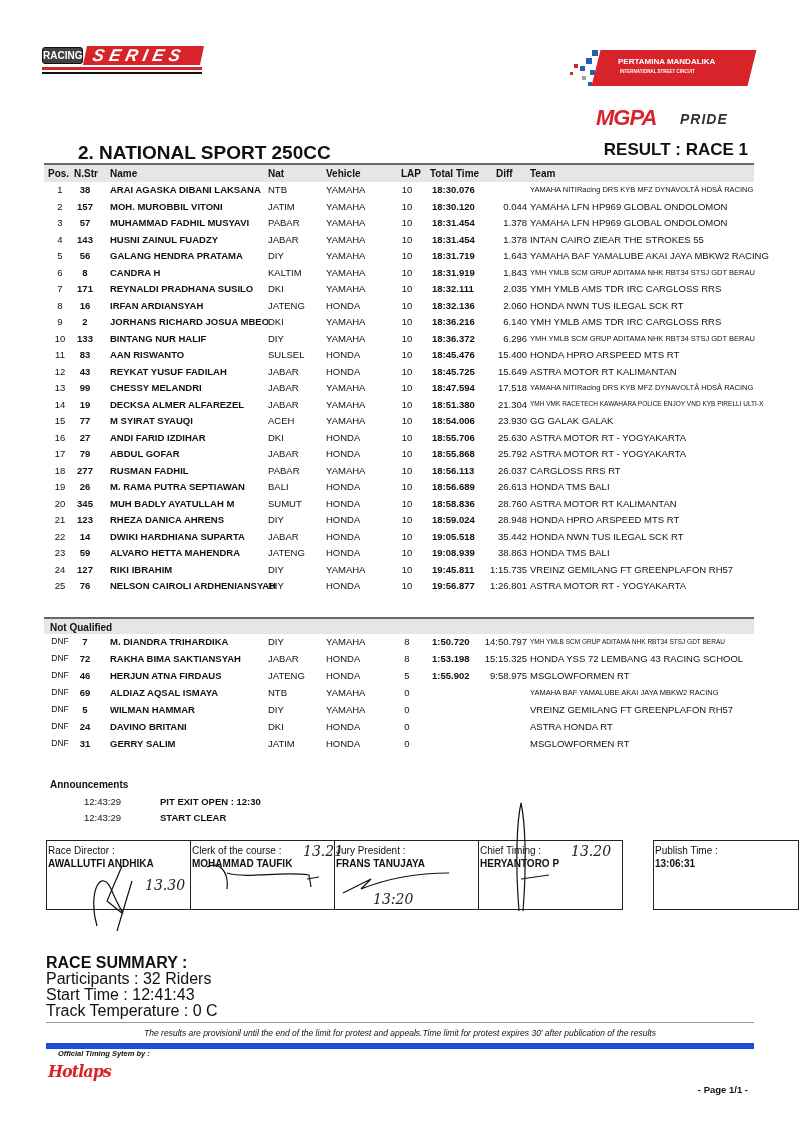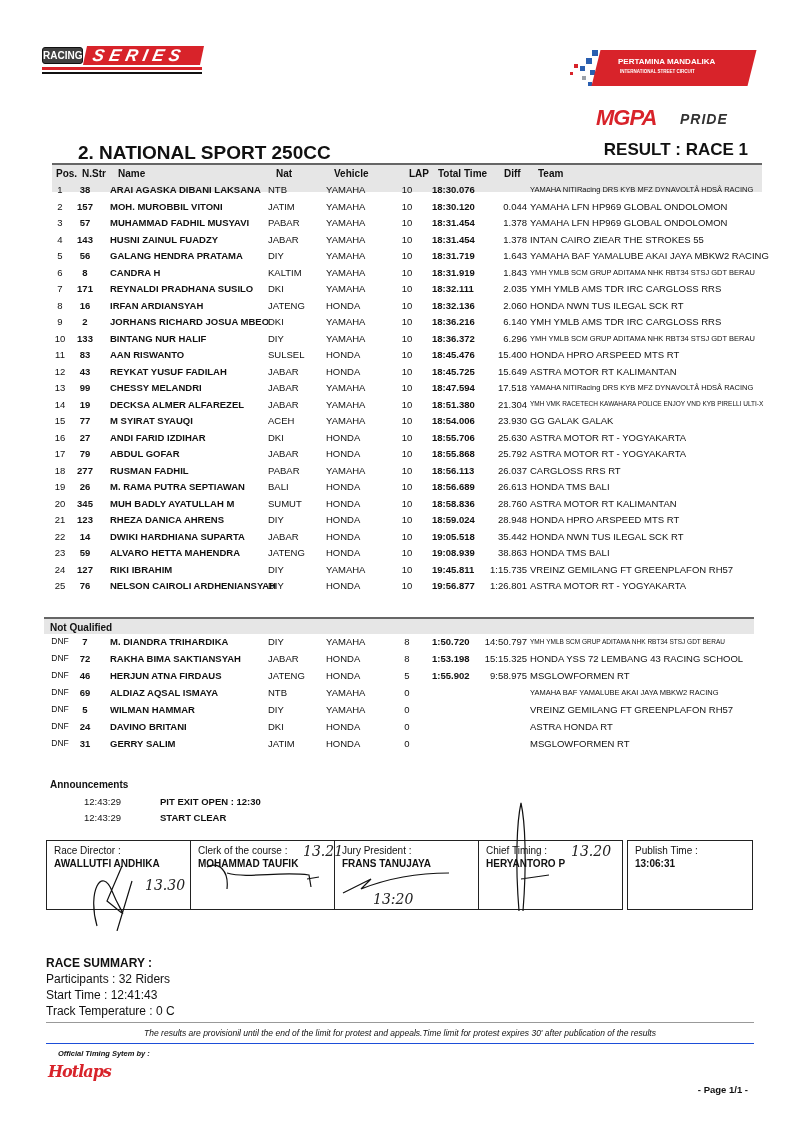--- a/index.html
+++ b/index.html
@@ -20,21 +20,21 @@
   .circuit .banner { position: absolute; left: 26px; top: 2px; width: 156px; height: 36px; background: #d8232a; transform: skewX(-14deg); }
   .circuit .t1 { position: absolute; left: 48px; top: 9px; color: #fff; font-size: 8px; font-weight: 700; }
   .circuit .t2 { position: absolute; left: 50px; top: 21px; color: #fff; font-size: 4.5px; font-weight: 700; }
   .mgpa { left: 596px; top: 105px; font-size: 22px; font-weight: 900; font-style: italic; color: #111; letter-spacing: -1px; text-align: center; }
   .mgpa .m { color: #d8232a; }
   .pride { left: 680px; top: 111px; font-size: 14px; font-weight: 900; font-style: italic; color: #333; letter-spacing: 1px; }
   
   .class-title { left: 46px; top: 142px; font-size: 19px; font-weight: 700; margin-left: 32px; }
   .result-title { right: 52px; top: 140px; font-size: 17px; font-weight: 700; }
   
-  .thead { left: 52px; top: 163px; width: 710px; height: 29px; background: #e6e6e6; border-top: 2px solid #666; font-size: 10px; font-weight: 700; }
+  .thead { left: 44px; top: 163px; width: 710px; height: 19px; background: #e6e6e6; border-top: 2px solid #666; font-size: 10px; font-weight: 700; }
   .thead span { position: absolute; top: 3px; }
   .rows { left: 44px; top: 182px; width: 710px; }
   .row { position: relative; height: 16.5px; font-size: 9.5px; }
   .row span { position: absolute; top: 2px; white-space: nowrap; }
   .c-pos { left: 6px; width: 20px; text-align: center; }
   .c-num { left: 28px; width: 26px; text-align: center; font-weight: 700; }
   .c-name { left: 66px; font-weight: 700; }
   .c-nat { left: 224px; }
   .c-veh { left: 282px; }
   .c-lap { left: 353px; width: 20px; text-align: center; }
@@ -45,28 +45,28 @@
   .tiny { font-size: 6.5px; top: 3.5px !important; }
   .nq-head { left: 44px; top: 617px; width: 710px; height: 17px; background: #e6e6e6; border-top: 2px solid #666; font-size: 10px; font-weight: 700; padding: 3px 6px; }
   .nq-rows { left: 44px; top: 634px; width: 710px; }
   .nq-rows .row { height: 17px; }
   .nq-rows .c-pos { font-size: 8.5px; }
   
   .ann-title { left: 50px; top: 779px; font-size: 10px; font-weight: 700; }
   .ann-row { left: 84px; font-size: 9.5px; }
   .ann-row .msg { position: absolute; left: 76px; font-weight: 700; white-space: nowrap; }
   
-  .sig { top: 840px; height: 70px; border: 1.5px solid #222; font-size: 10px; padding: 4px 7px; }
+  .sig { top: 840px; height: 70px; border: 1.5px solid #222; font-size: 10px; padding: 4px 1px; }
   .sig .lbl { display: block; }
   .sig .val { display: block; font-weight: 700; margin-top: 2px; }
   .sig .hand { position: absolute; font-family: "DejaVu Serif", serif; font-style: italic; font-size: 14px; color: #222; }
   
-  .summary { left: 46px; top: 955px; font-size: 12px; line-height: 16px; }
+  .summary { left: 46px; top: 955px; font-size: 16px; line-height: 16px; }
   .summary .st { font-weight: 700; }
-  .disclaimer { left: 46px; top: 1022px; width: 708px; border-top: 1px solid #999; border-bottom: 1px solid #1d4ed8; text-align: center; font-size: 8.5px; font-style: italic; padding: 5px 0; }
+  .disclaimer { left: 46px; top: 1022px; width: 708px; border-top: 1px solid #999; border-bottom: 6px solid #1d4ed8; text-align: center; font-size: 8.5px; font-style: italic; padding: 5px 0; }
   .timing-lbl { left: 58px; top: 1049px; font-size: 7.5px; font-weight: 700; font-style: italic; }
   .hotlaps { left: 48px; top: 1062px; font-family: "DejaVu Serif", serif; font-size: 16px; font-weight: 700; font-style: italic; color: #d8232a; letter-spacing: -1px; }
   .page { right: 52px; top: 1084px; font-size: 9.5px; font-weight: 700; }
 </style>
 </head>
 <body>
 
 <div class="abs logo-left">
   <div class="l3">
     <span class="racing">RACING</span>
@@ -502,21 +502,21 @@
     </svg>
 </div>
 <div class="abs sig" style="left:478px; width:145px;">
   <span class="lbl">Chief Timing :</span>
   <span class="val">HERYANTORO P</span>
   <span class="hand" style="left:92px; top:2px;">13.20</span>
   <svg class="abs" style="left:30px; top:-40px;" width="60" height="115">
       <path d="M10 110 C 6 60, 8 20, 12 2 C 16 20, 18 60, 14 110 M 12 78 L 40 74" stroke="#111" stroke-width="1.2" fill="none"></path>
     </svg>
 </div>
-<div class="abs sig" style="left:627px; width:126px;">
+<div class="abs sig" style="left:653px; width:146px;">
   <span class="lbl">Publish Time :</span>
   <span class="val">13:06:31</span>
 </div>
 
 <div class="abs summary">
   <div class="st">RACE SUMMARY :</div>
   <div>Participants : 32 Riders</div>
   <div>Start Time : 12:41:43</div>
   <div>Track Temperature : 0 C</div>
 </div>

